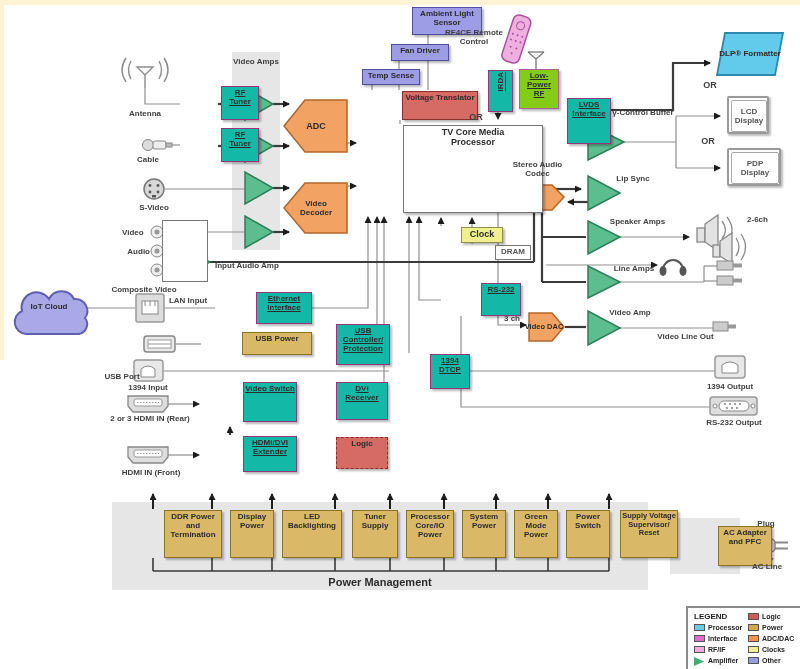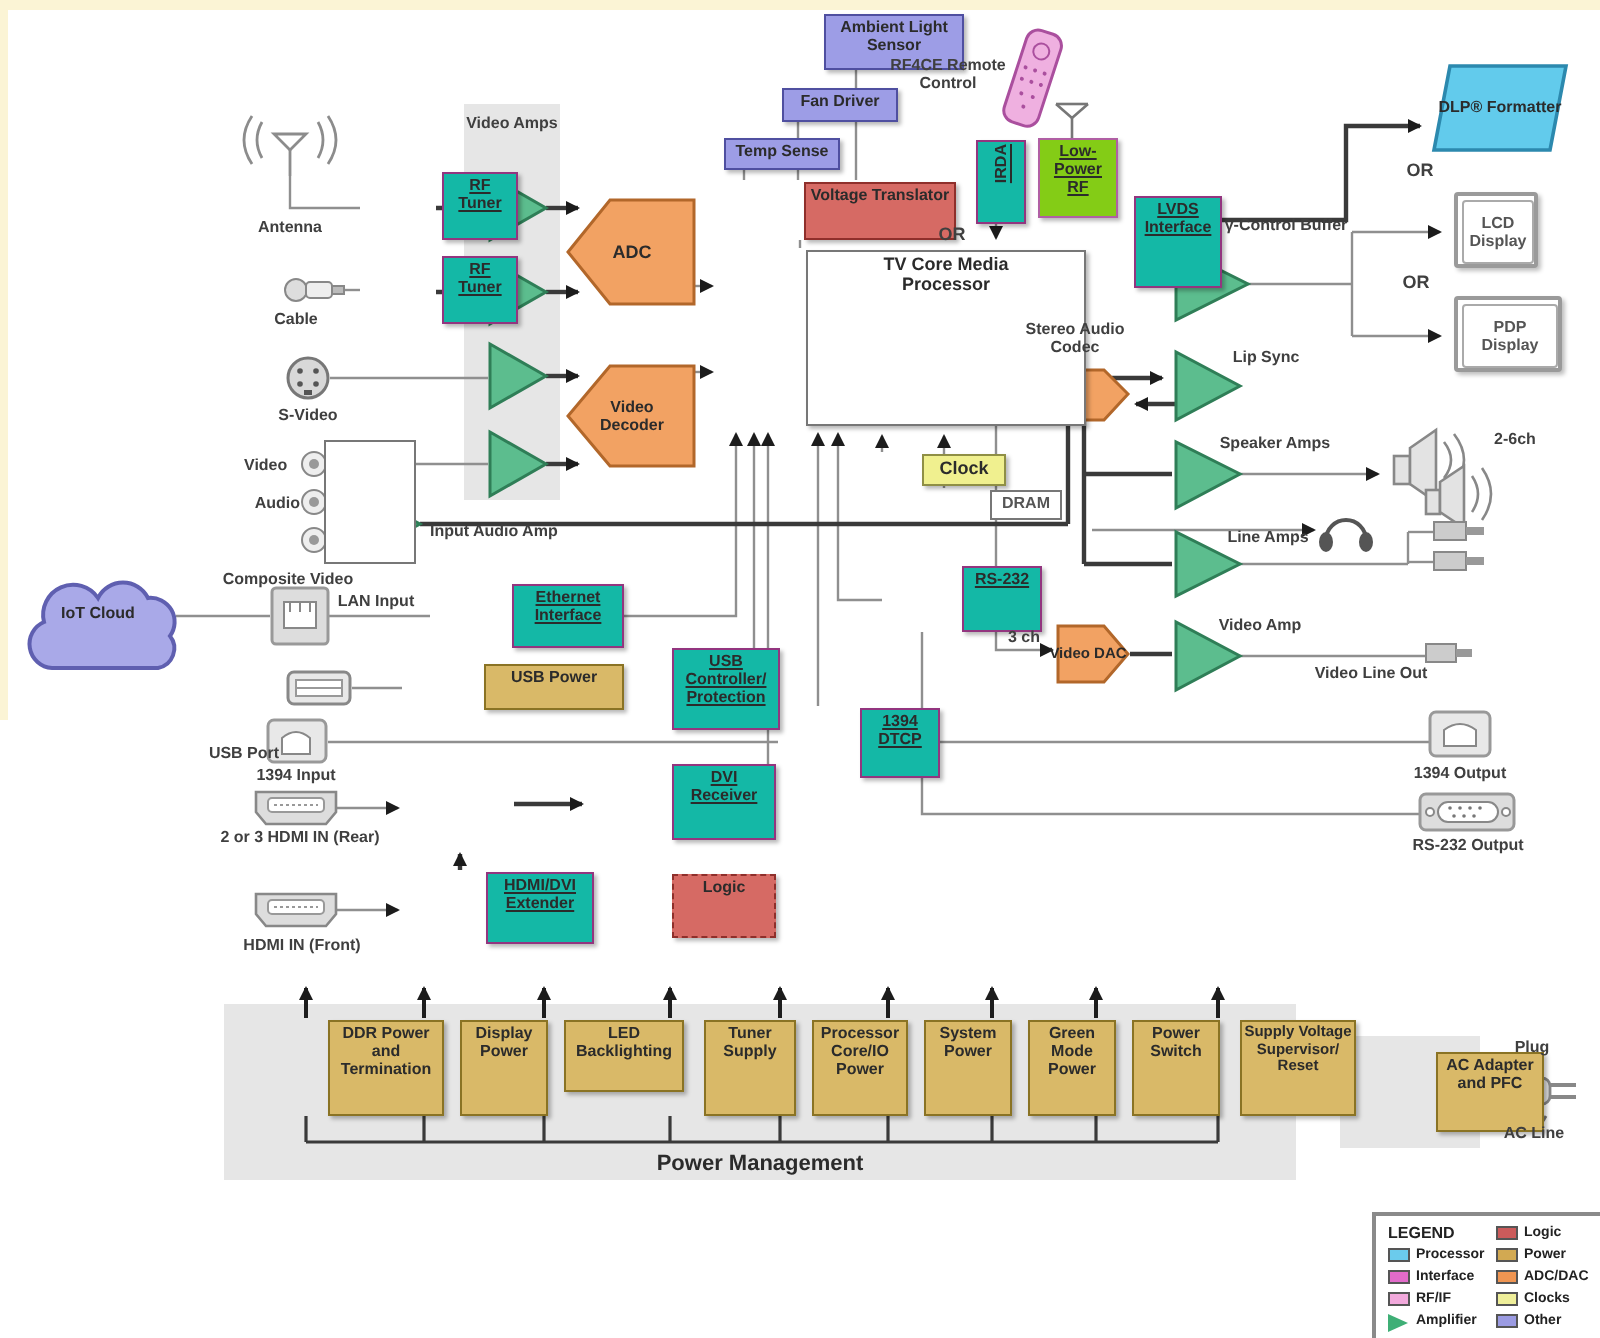--- a/index.html
+++ b/index.html
@@ -362,20 +362,23 @@
     </div>
   <div class="blk magenta" style="left:296px;top:324px;width:54px;height:41px;">
       <span>USB Controller/ Protection</span>
     </div>
   <div class="blk magenta" style="left:441px;top:283px;width:40px;height:33px;">
       <span>RS-232</span>
     </div>
   <div class="blk magenta" style="left:390px;top:354px;width:40px;height:35px;">
       <span>1394 DTCP</span>
     </div>
+  <div class="blk magenta" style="left:203px;top:382px;width:54px;height:40px;">
+      <span>Video Switch</span>
+    </div>
   <div class="blk magenta" style="left:296px;top:382px;width:52px;height:38px;">
       <span>DVI Receiver</span>
     </div>
   <div class="blk magenta" style="left:203px;top:436px;width:54px;height:36px;">
       <span>HDMI/DVI Extender</span>
     </div>
   <div class="blk redbx dashed" style="left:296px;top:437px;width:52px;height:32px;">
       <span>Logic</span>
     </div>
 
@@ -422,21 +425,21 @@
   <div class="lbl" style="left:110px;top:468px;width:82px;">HDMI IN (Front)</div>
   <div class="lbl" style="left:702px;top:382px;width:56px;">1394 Output</div>
   <div class="lbl" style="left:700px;top:418px;width:68px;">RS-232 Output</div>
 
   <div class="blk tan" style="left:124px;top:510px;width:58px;height:48px;">
       <span>DDR Power and Termination</span>
     </div>
   <div class="blk tan" style="left:190px;top:510px;width:44px;height:48px;">
       <span>Display Power</span>
     </div>
-  <div class="blk tan" style="left:242px;top:510px;width:60px;height:36px;">
+  <div class="blk tan" style="left:242px;top:510px;width:60px;height:48px;">
       <span>LED Backlighting</span>
     </div>
   <div class="blk tan" style="left:312px;top:510px;width:46px;height:48px;">
       <span>Tuner Supply</span>
     </div>
   <div class="blk tan" style="left:366px;top:510px;width:48px;height:48px;">
       <span>Processor Core/IO Power</span>
     </div>
   <div class="blk tan" style="left:422px;top:510px;width:44px;height:48px;">
       <span>System Power</span>

